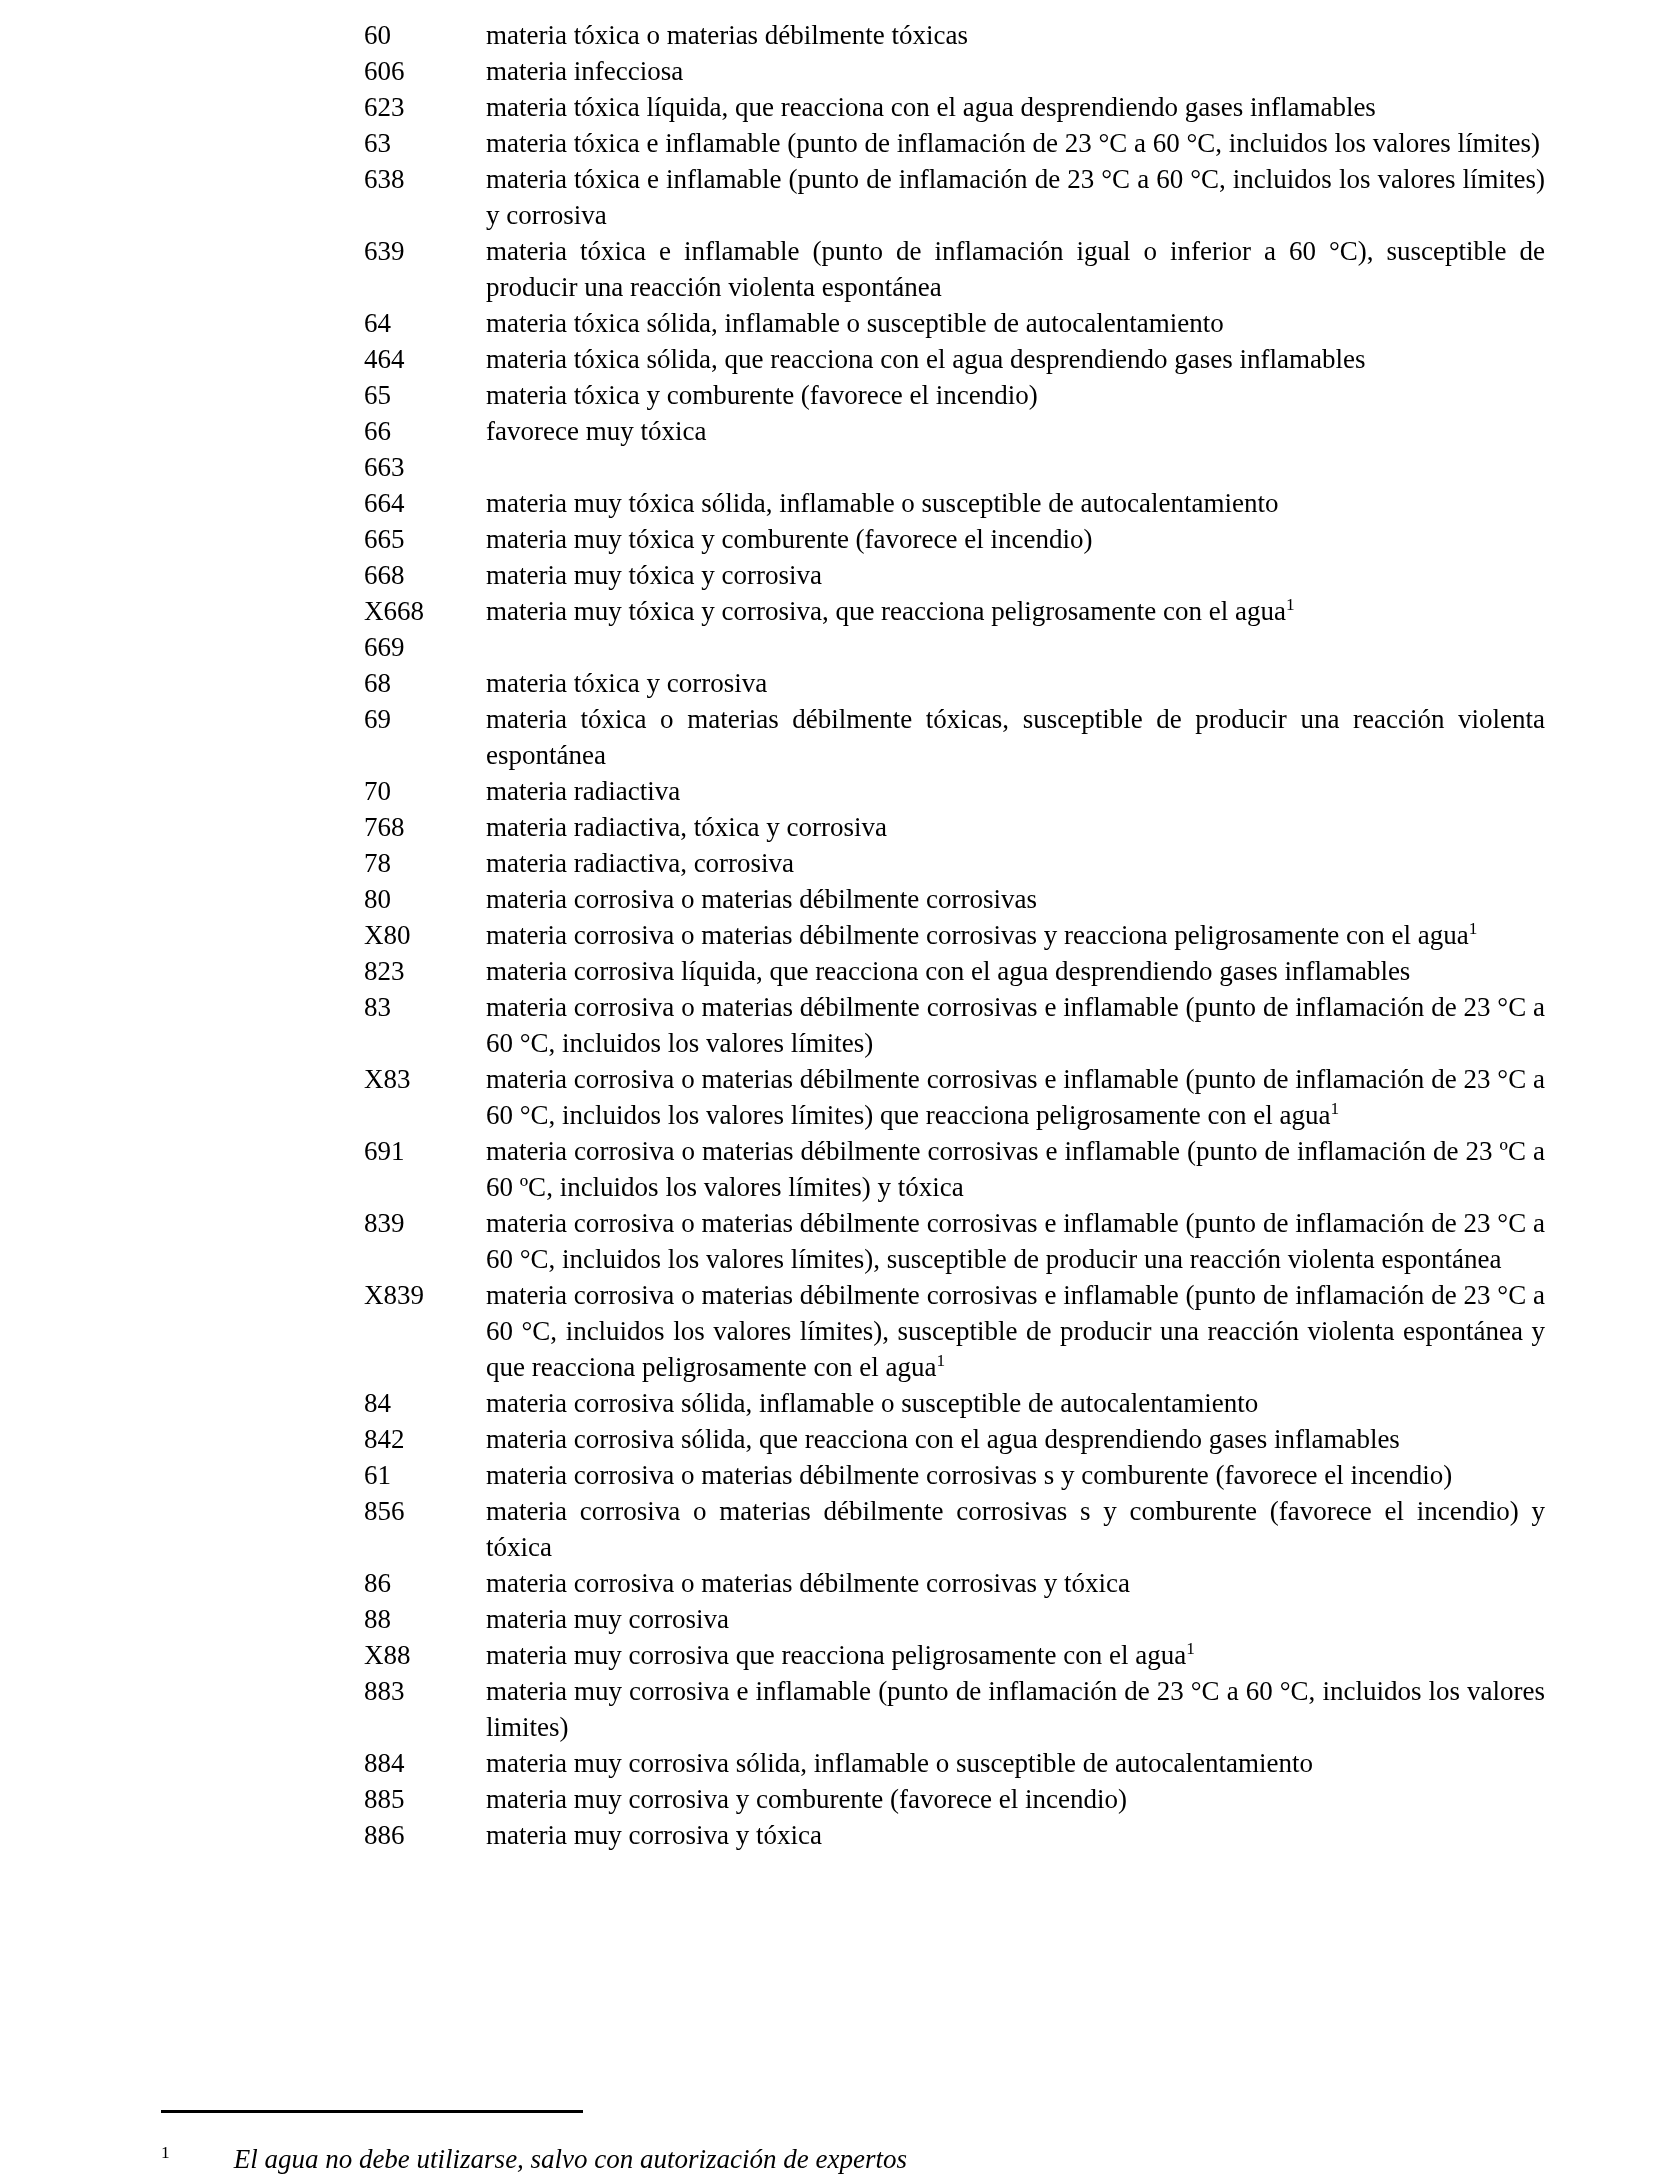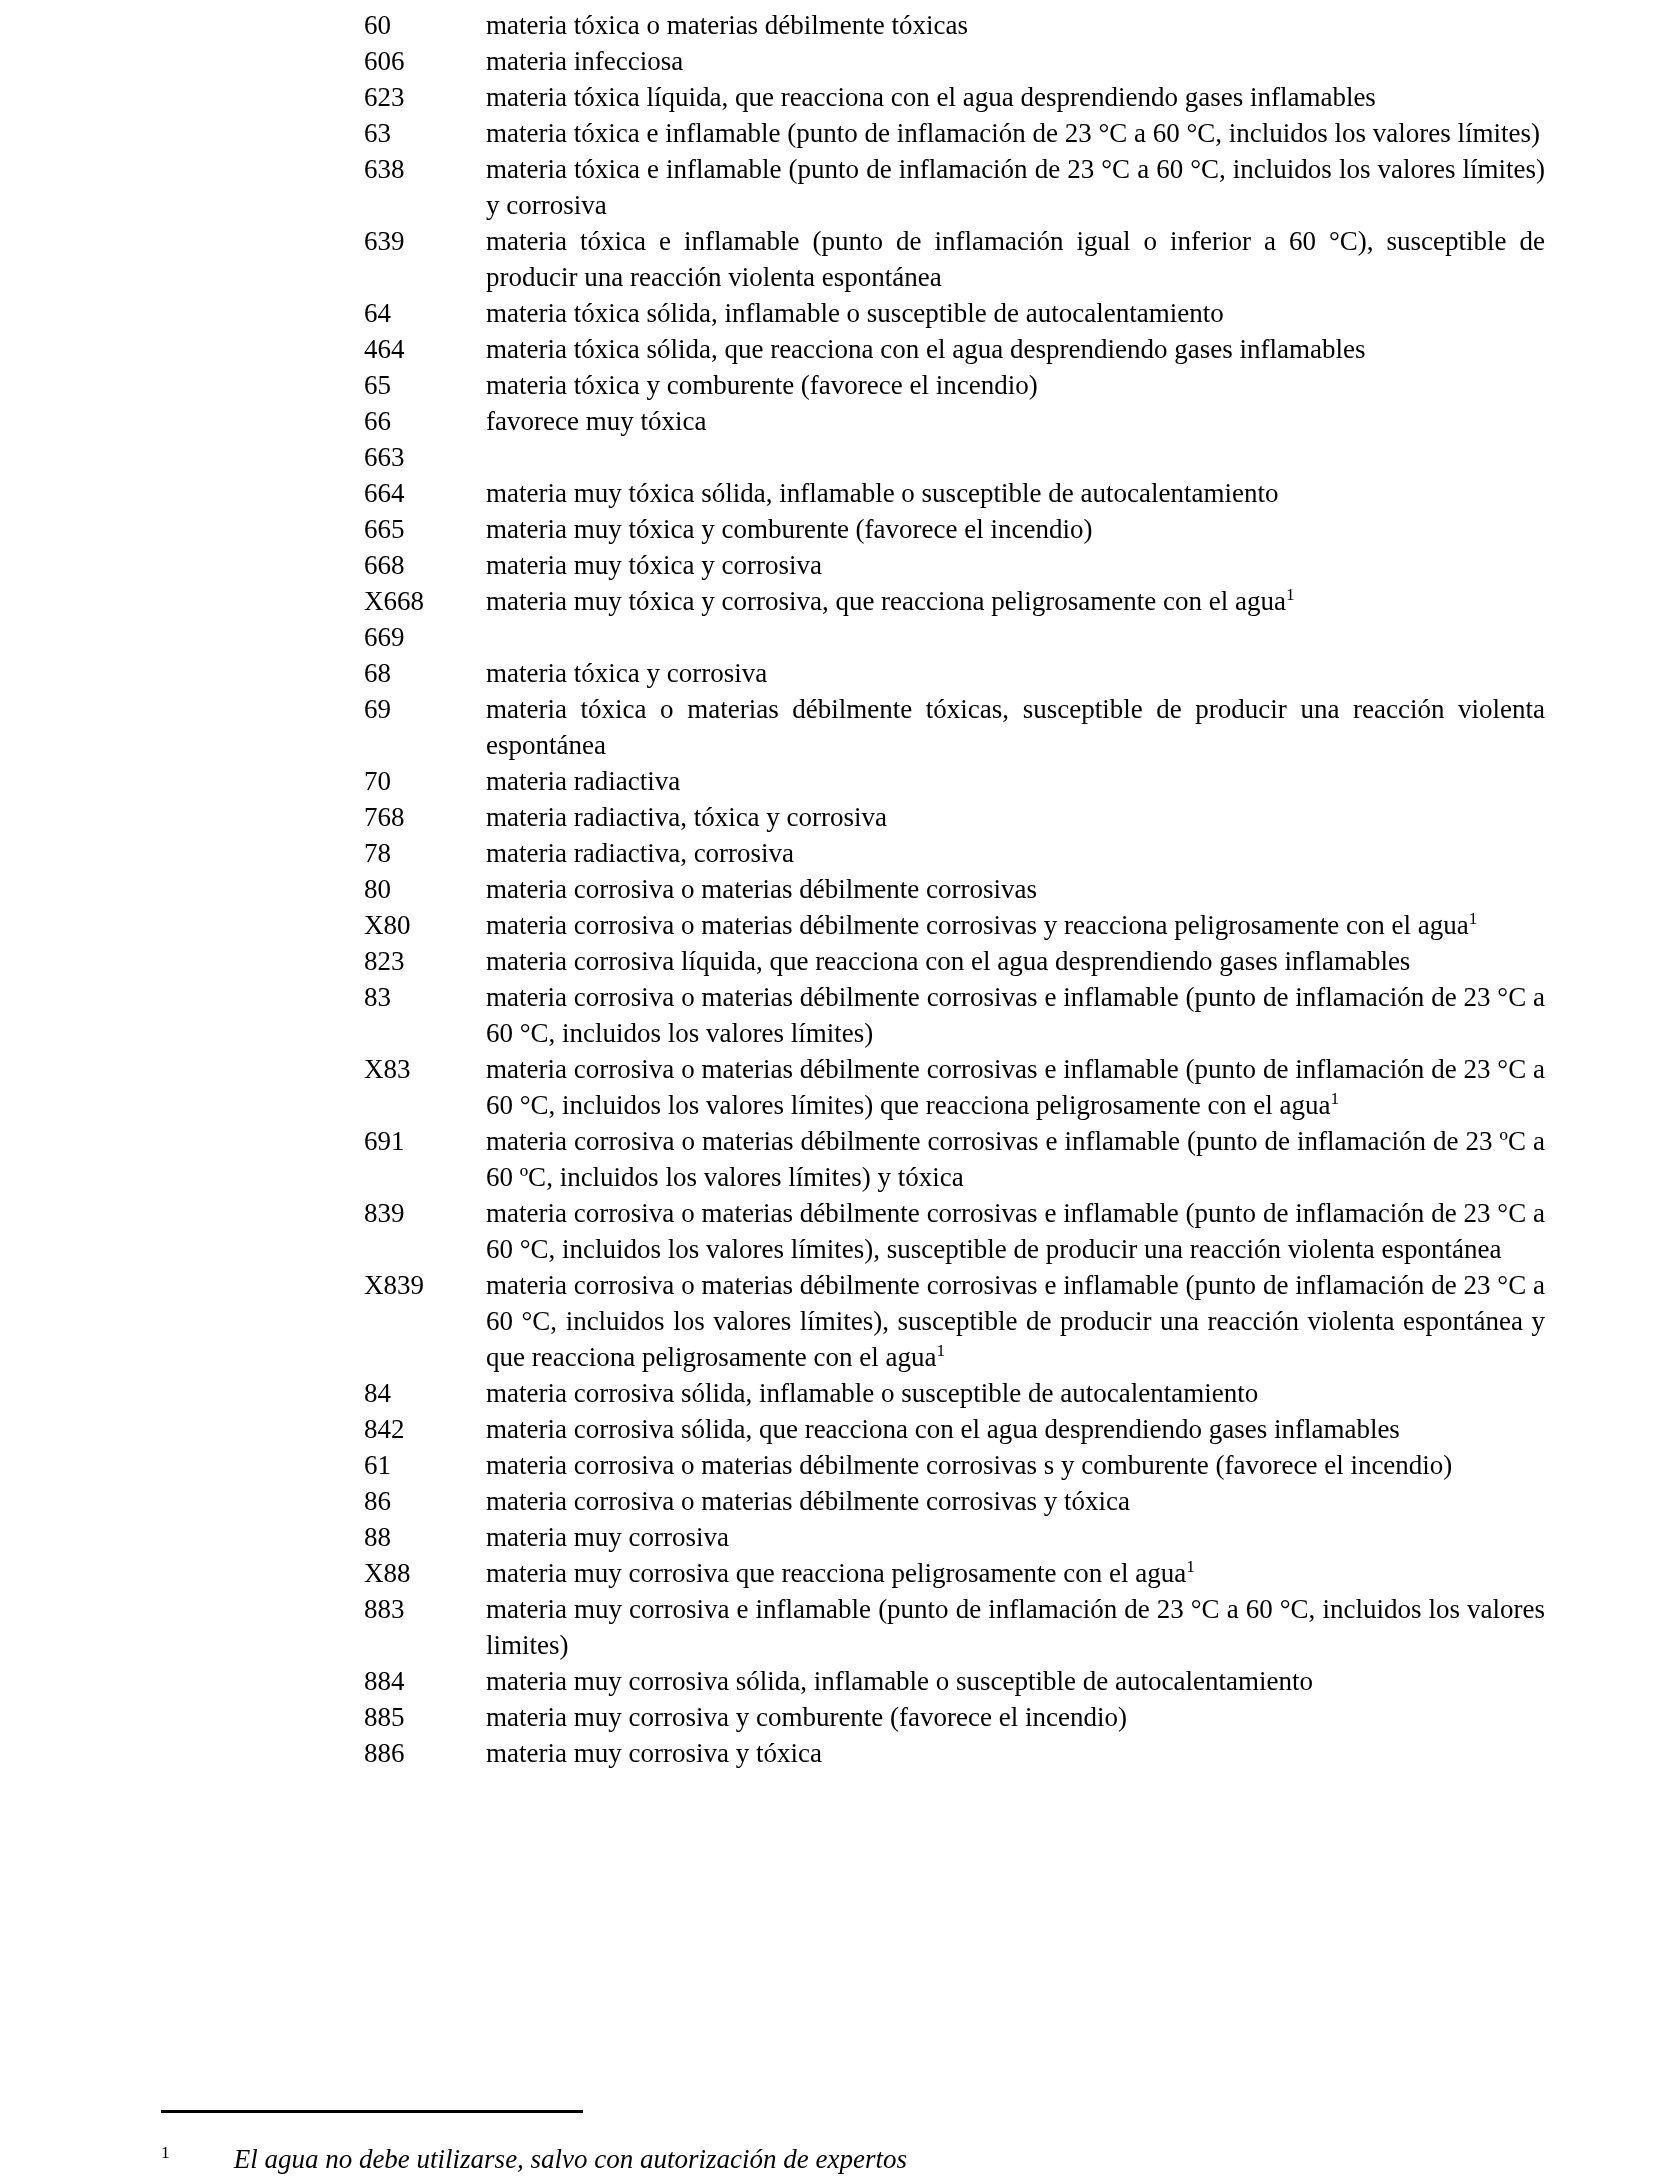--- a/index.html
+++ b/index.html
@@ -16,21 +16,21 @@
     color: #000000;
   }
   .page {
     position: absolute;
     inset: 0;
     background: #ffffff;
   }
   .rows {
     position: absolute;
     left: 364px;
-    top: 7px;
+    top: 17px;
     width: 1181px;
     font-size: 27px;
     line-height: 36px;
   }
   .row {
     display: flex;
     align-items: flex-start;
   }
   .code {
     flex: 0 0 122px;
@@ -230,20 +230,24 @@
     <div class="row">
       <div class="code">842</div>
       <div class="desc"><span>materia corrosiva sólida, que reacciona con el agua desprendiendo gases inflamables</span><sup class="ref"></sup></div>
     </div>
 
     <div class="row">
       <div class="code">61</div>
       <div class="desc"><span>materia corrosiva o materias débilmente corrosivas s y comburente (favorece el incendio)</span><sup class="ref"></sup></div>
     </div>
 
+    <div class="row">
+      <div class="code">856</div>
+      <div class="desc"><span>materia corrosiva o materias débilmente corrosivas s y comburente (favorece el incendio) y tóxica</span><sup class="ref"></sup></div>
+    </div>
 
     <div class="row">
       <div class="code">86</div>
       <div class="desc"><span>materia corrosiva o materias débilmente corrosivas y tóxica</span><sup class="ref"></sup></div>
     </div>
 
     <div class="row">
       <div class="code">88</div>
       <div class="desc"><span>materia muy corrosiva</span><sup class="ref"></sup></div>
     </div>

